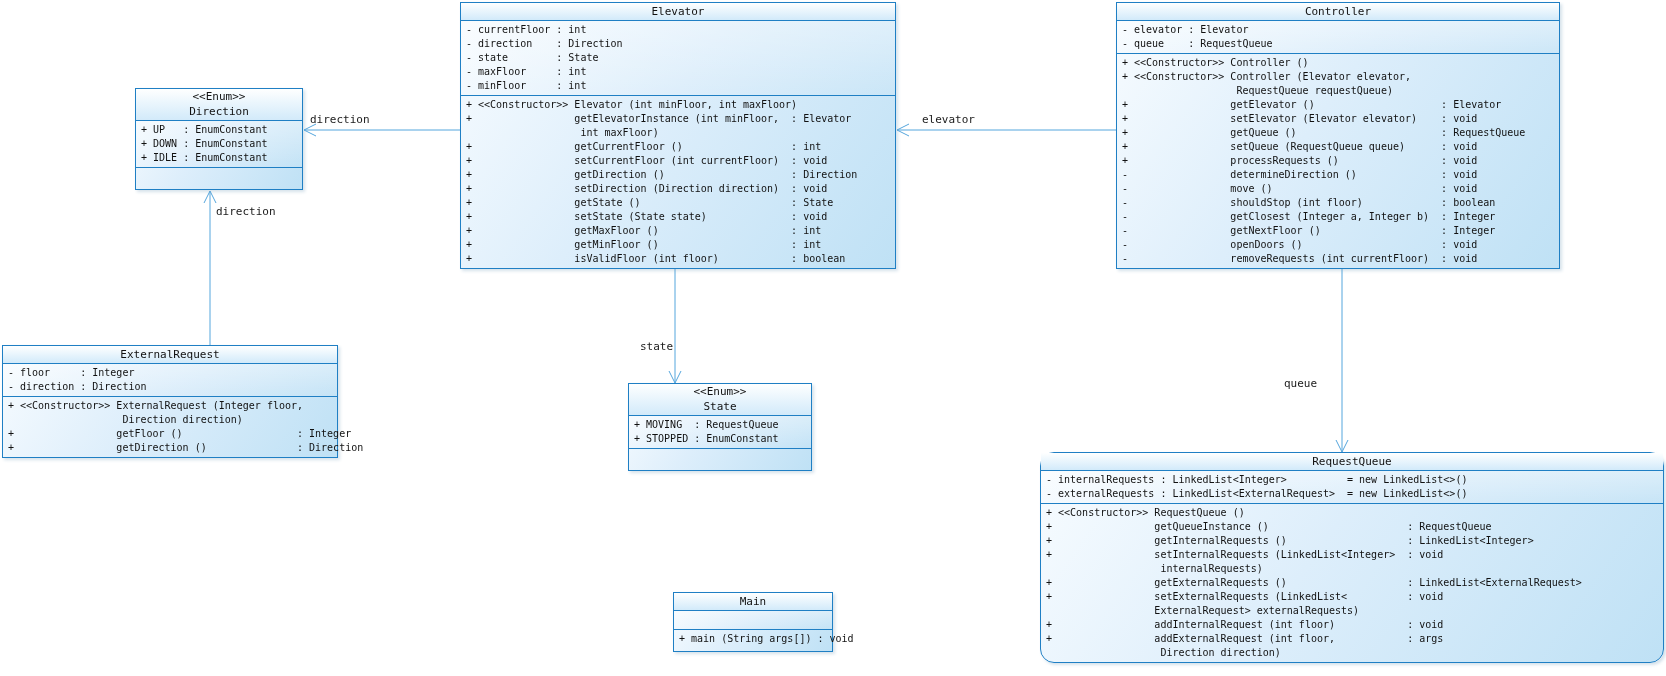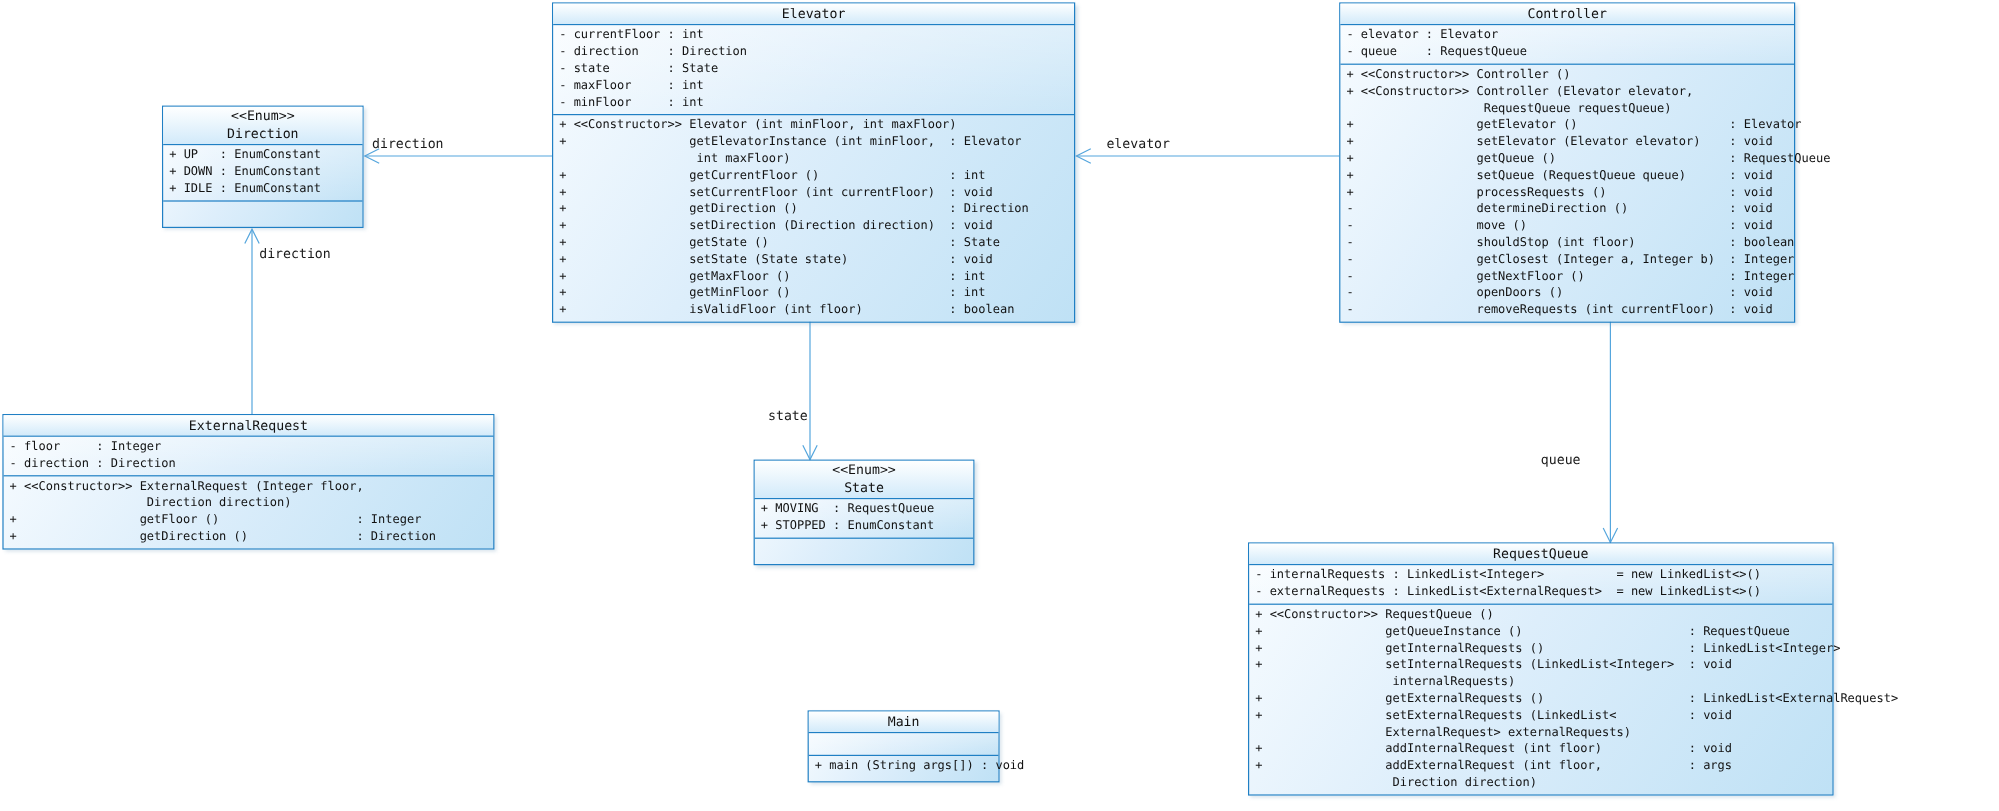--- a/index.html
+++ b/index.html
@@ -27,25 +27,25 @@
     border-bottom:1px solid #1f7fc4;
     padding:2px 5px;
     min-height:19px;
     background:linear-gradient(to bottom, rgba(255,255,255,0.35), rgba(255,255,255,0));
   }
   .uml-methods { padding:2px 5px; min-height:21px; }
   .uml-line { white-space:pre; line-height:14px; font-size:10px; }
 
   #box-direction { left:135px;  top:88px;  width:168px; }
   #box-elevator  { left:460px;  top:2px;   width:436px; }
-  #box-controller{ left:1116px; top:2px;   width:380px; }
-  #box-external  { left:2px;    top:345px; width:410px; }
+  #box-controller{ left:1116px; top:2px;   width:444px; }
+  #box-external  { left:2px;    top:345px; width:336px; }
   #box-state     { left:628px;  top:383px; width:184px; }
   #box-main      { left:673px;  top:592px; width:160px; }
-  #box-queue     { left:1040px; top:452px; width:488px; }
+  #box-queue     { left:1040px; top:452px; width:624px;border-radius:14px; }
 
   #edges { position:absolute; left:0; top:0; width:1666px; height:676px; }
   .edge-label { position:absolute; font-size:11px; line-height:12px; color:#1a1a1a; white-space:pre; }
 </style>
 </head>
 <body>
 
 <div id="canvas">
 
   <svg id="edges" width="1666" height="676" viewBox="0 0 1666 676" stroke="#55a6dd" stroke-width="1" fill="none">

